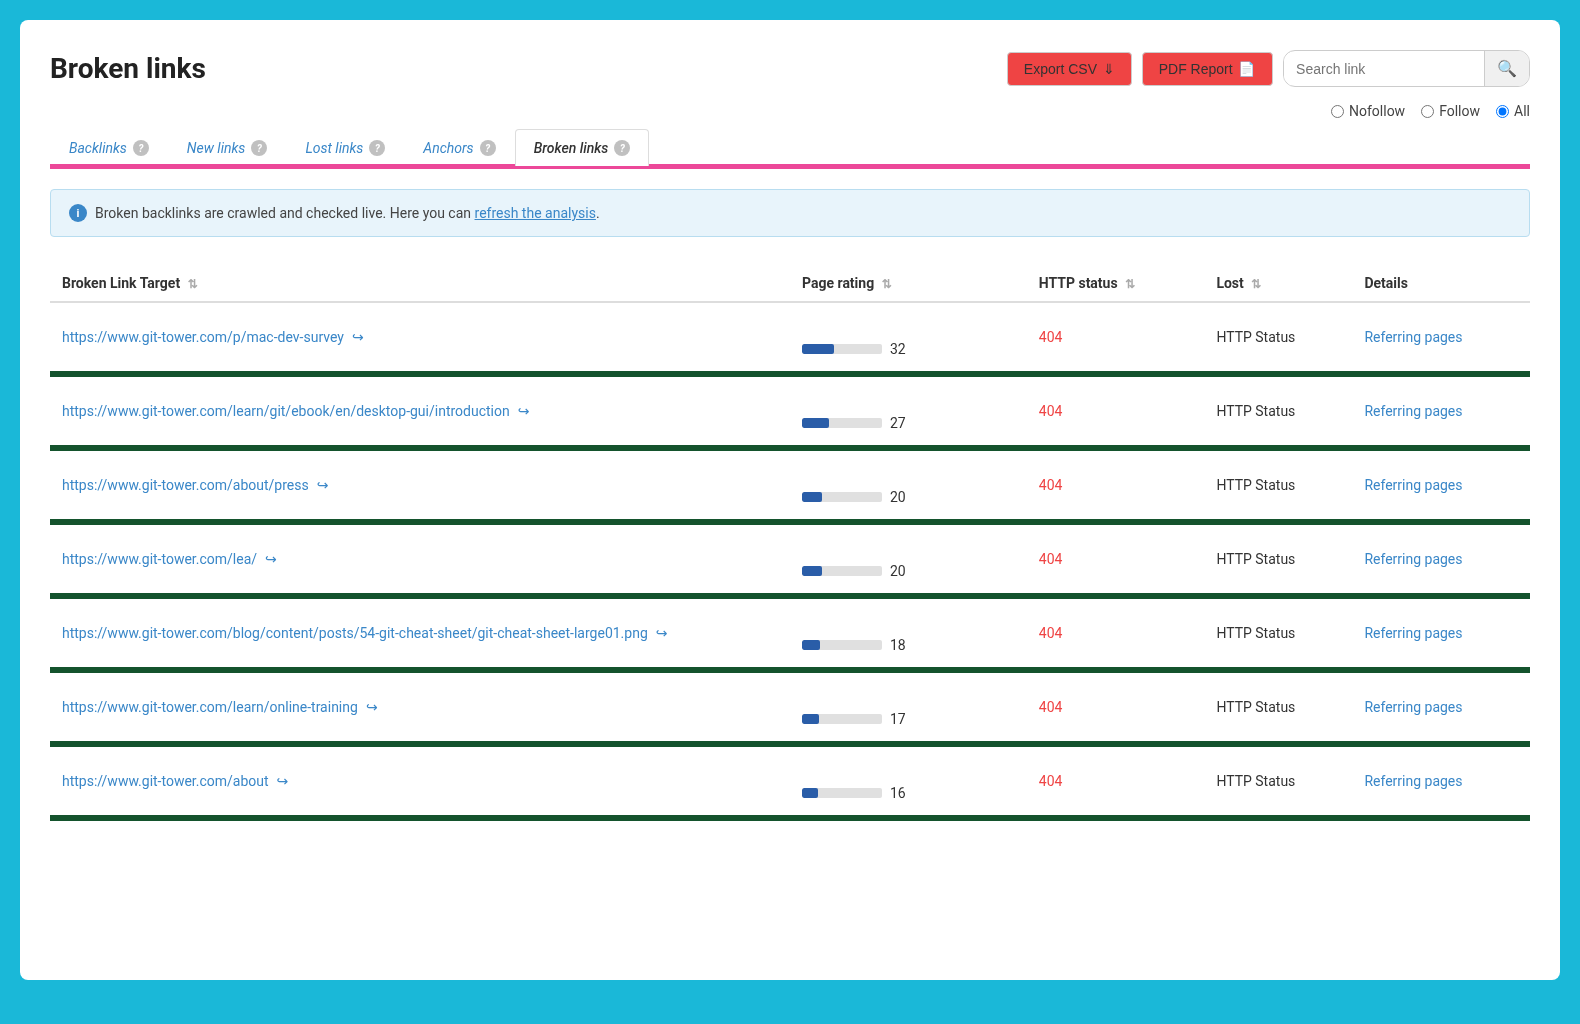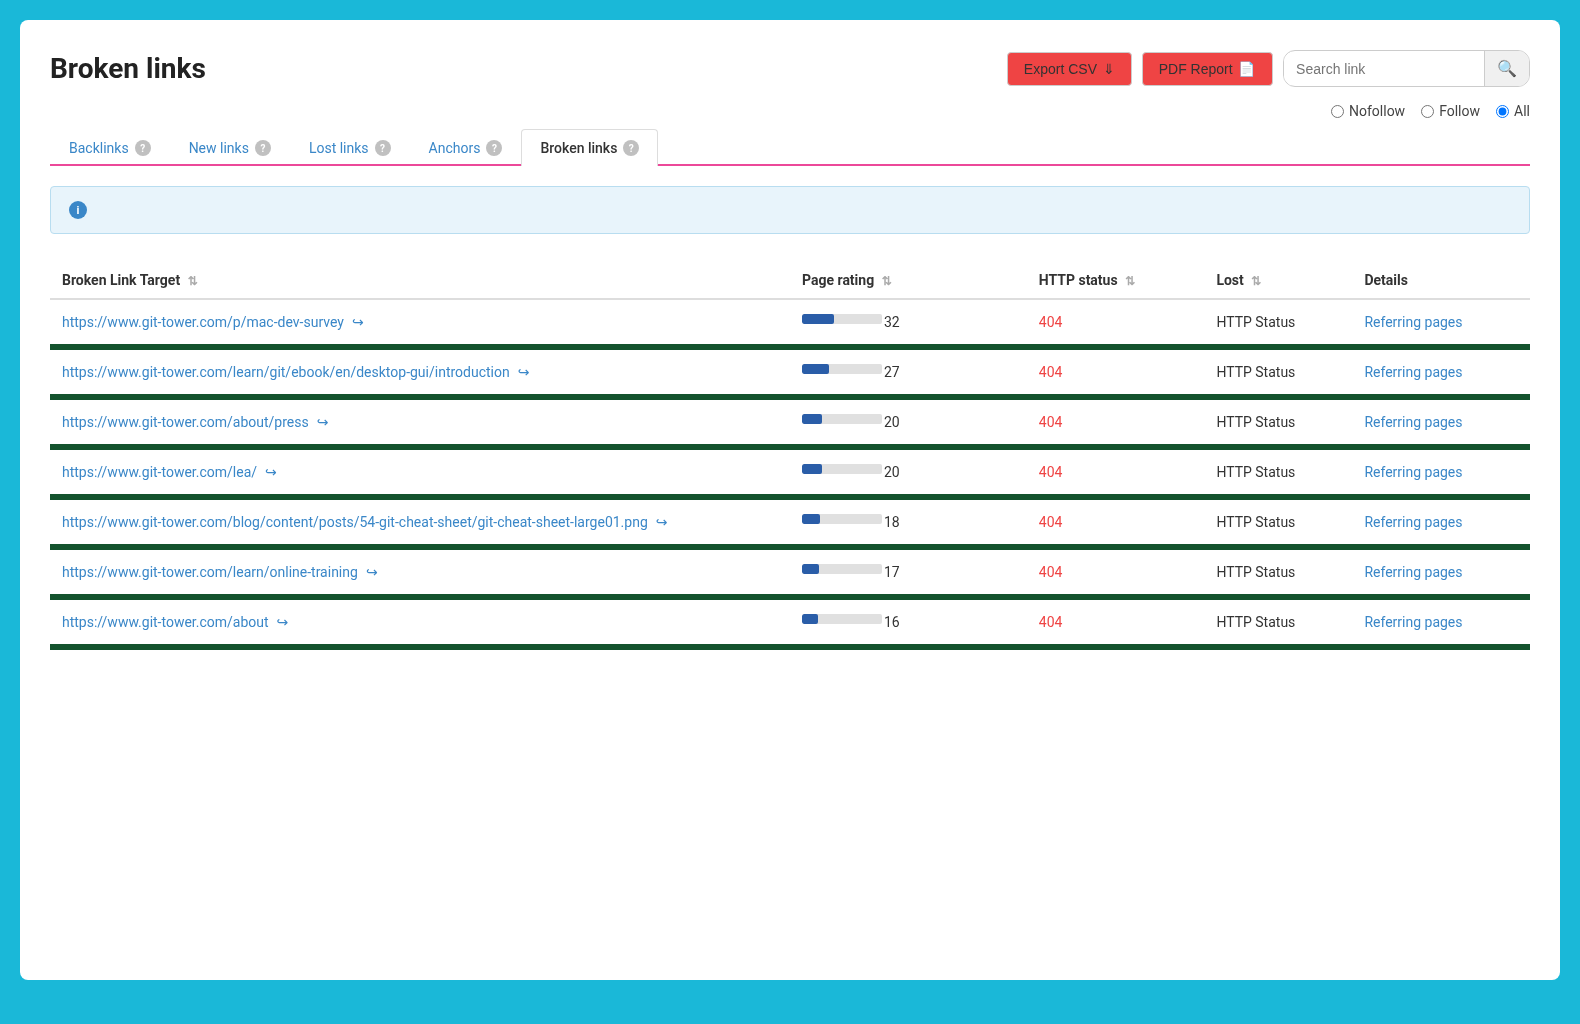--- a/index.html
+++ b/index.html
@@ -84,23 +84,24 @@
       gap: 5px;
       font-size: 14px;
       color: #444;
       cursor: pointer;
     }
     .radio-label input[type="radio"] {
       cursor: pointer;
     }
     .tabs-container {
       display: flex;
-      border-bottom: 2px solid #ec4899;
+      border-bottom: 5px solid #ec4899;
       margin-bottom: 20px;
       margin-top: 10px;
+      font-style: italic;
     }
     .tab {
       padding: 10px 18px;
       font-size: 14px;
       color: #3a87c8;
       cursor: pointer;
       border: 1px solid transparent;
       border-bottom: none;
       display: flex;
       align-items: center;
@@ -200,21 +201,23 @@
       cursor: pointer;
       flex-shrink: 0;
     }
     .broken-link {
       color: #3a87c8;
       text-decoration: none;
       cursor: pointer;
     }
     .rating-cell {
       display: flex;
-      gap: 2px;
+      align-items: center;
+      gap: 8px;
+      margin-top: 24px;
     }
     .rating-bar-bg {
       width: 80px;
       height: 10px;
       background: #e0e0e0;
       border-radius: 2px;
       overflow: hidden;
     }
     .rating-bar-fill {
       height: 100%;
@@ -299,20 +302,24 @@
       <span class="tab-help">?</span>
     </div>
     <div class="tab active">
       <span>Broken links</span>
       <span class="tab-help">?</span>
     </div>
   </div>
 
   <div class="info-banner">
     <span class="info-icon">i</span>
+    <span>
+      Broken backlinks are crawled and checked live. Here you can
+      <a class="info-link">refresh the analysis</a>.
+    </span>
   </div>
 
   <table>
     <thead>
       <tr>
         <th class="col-target sortable">
           <span>Broken Link Target</span>
           <span class="sort-icon">⇅</span>
         </th>
         <th class="col-rating sortable">

